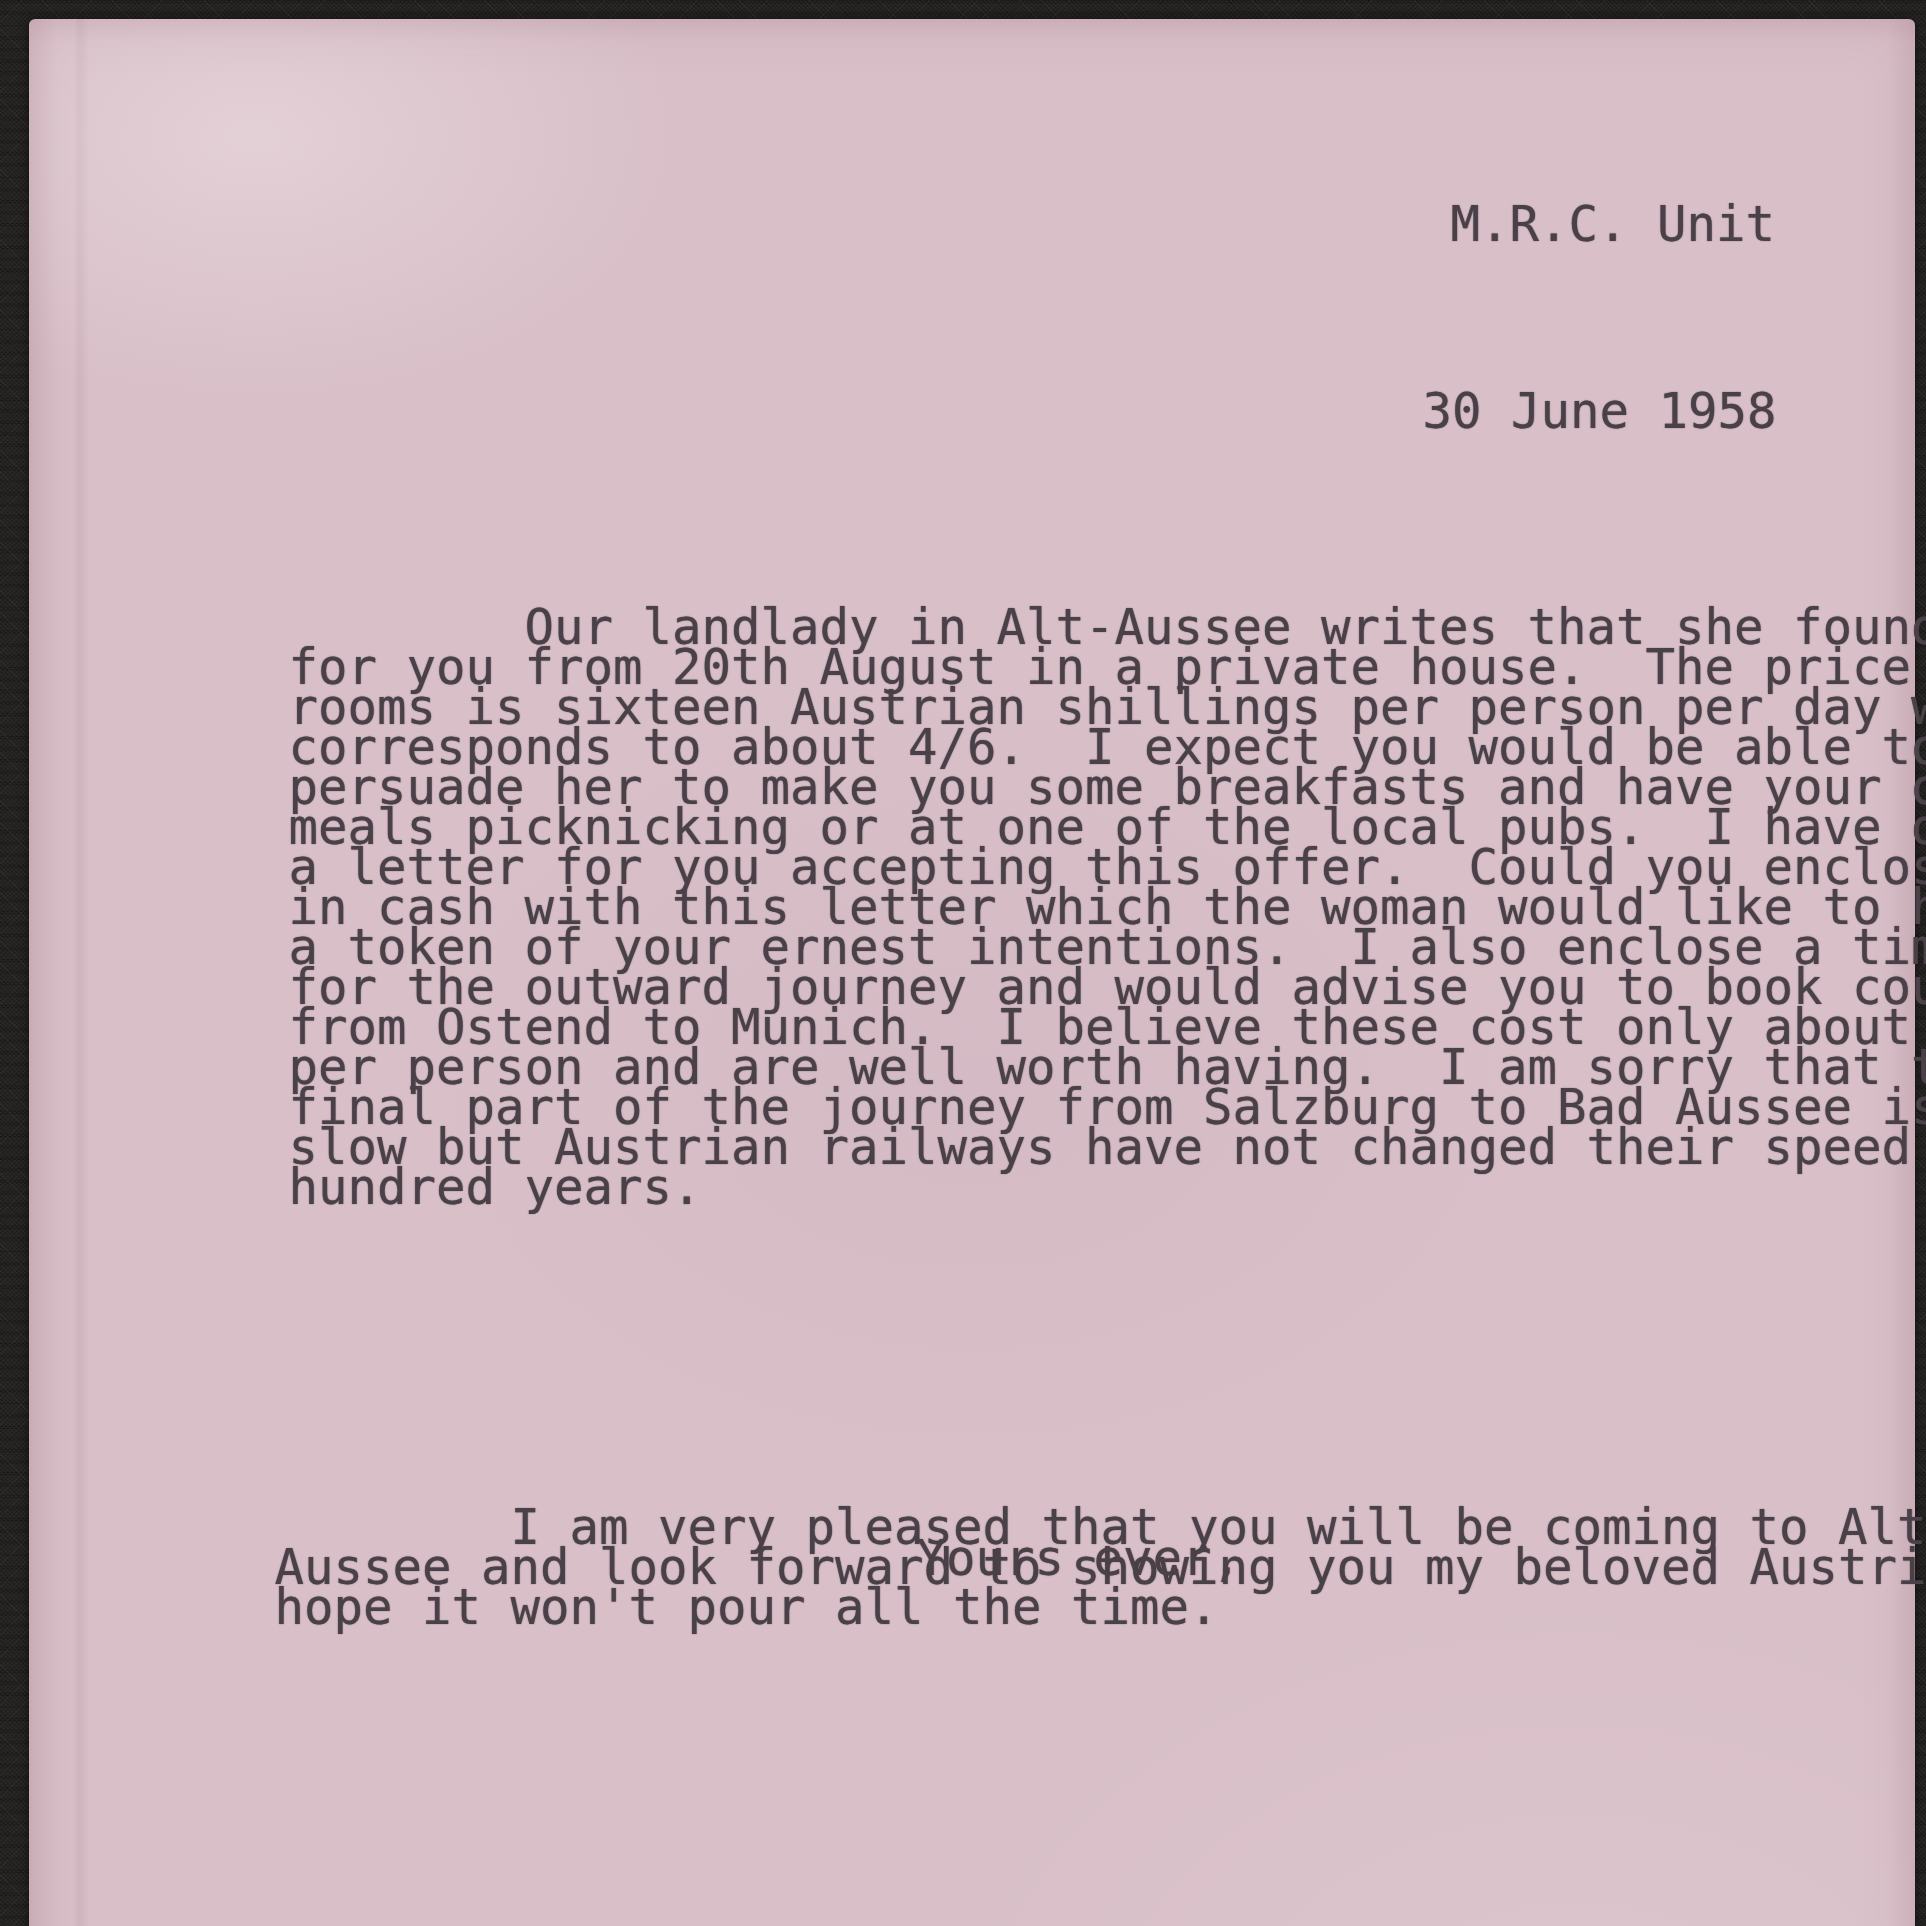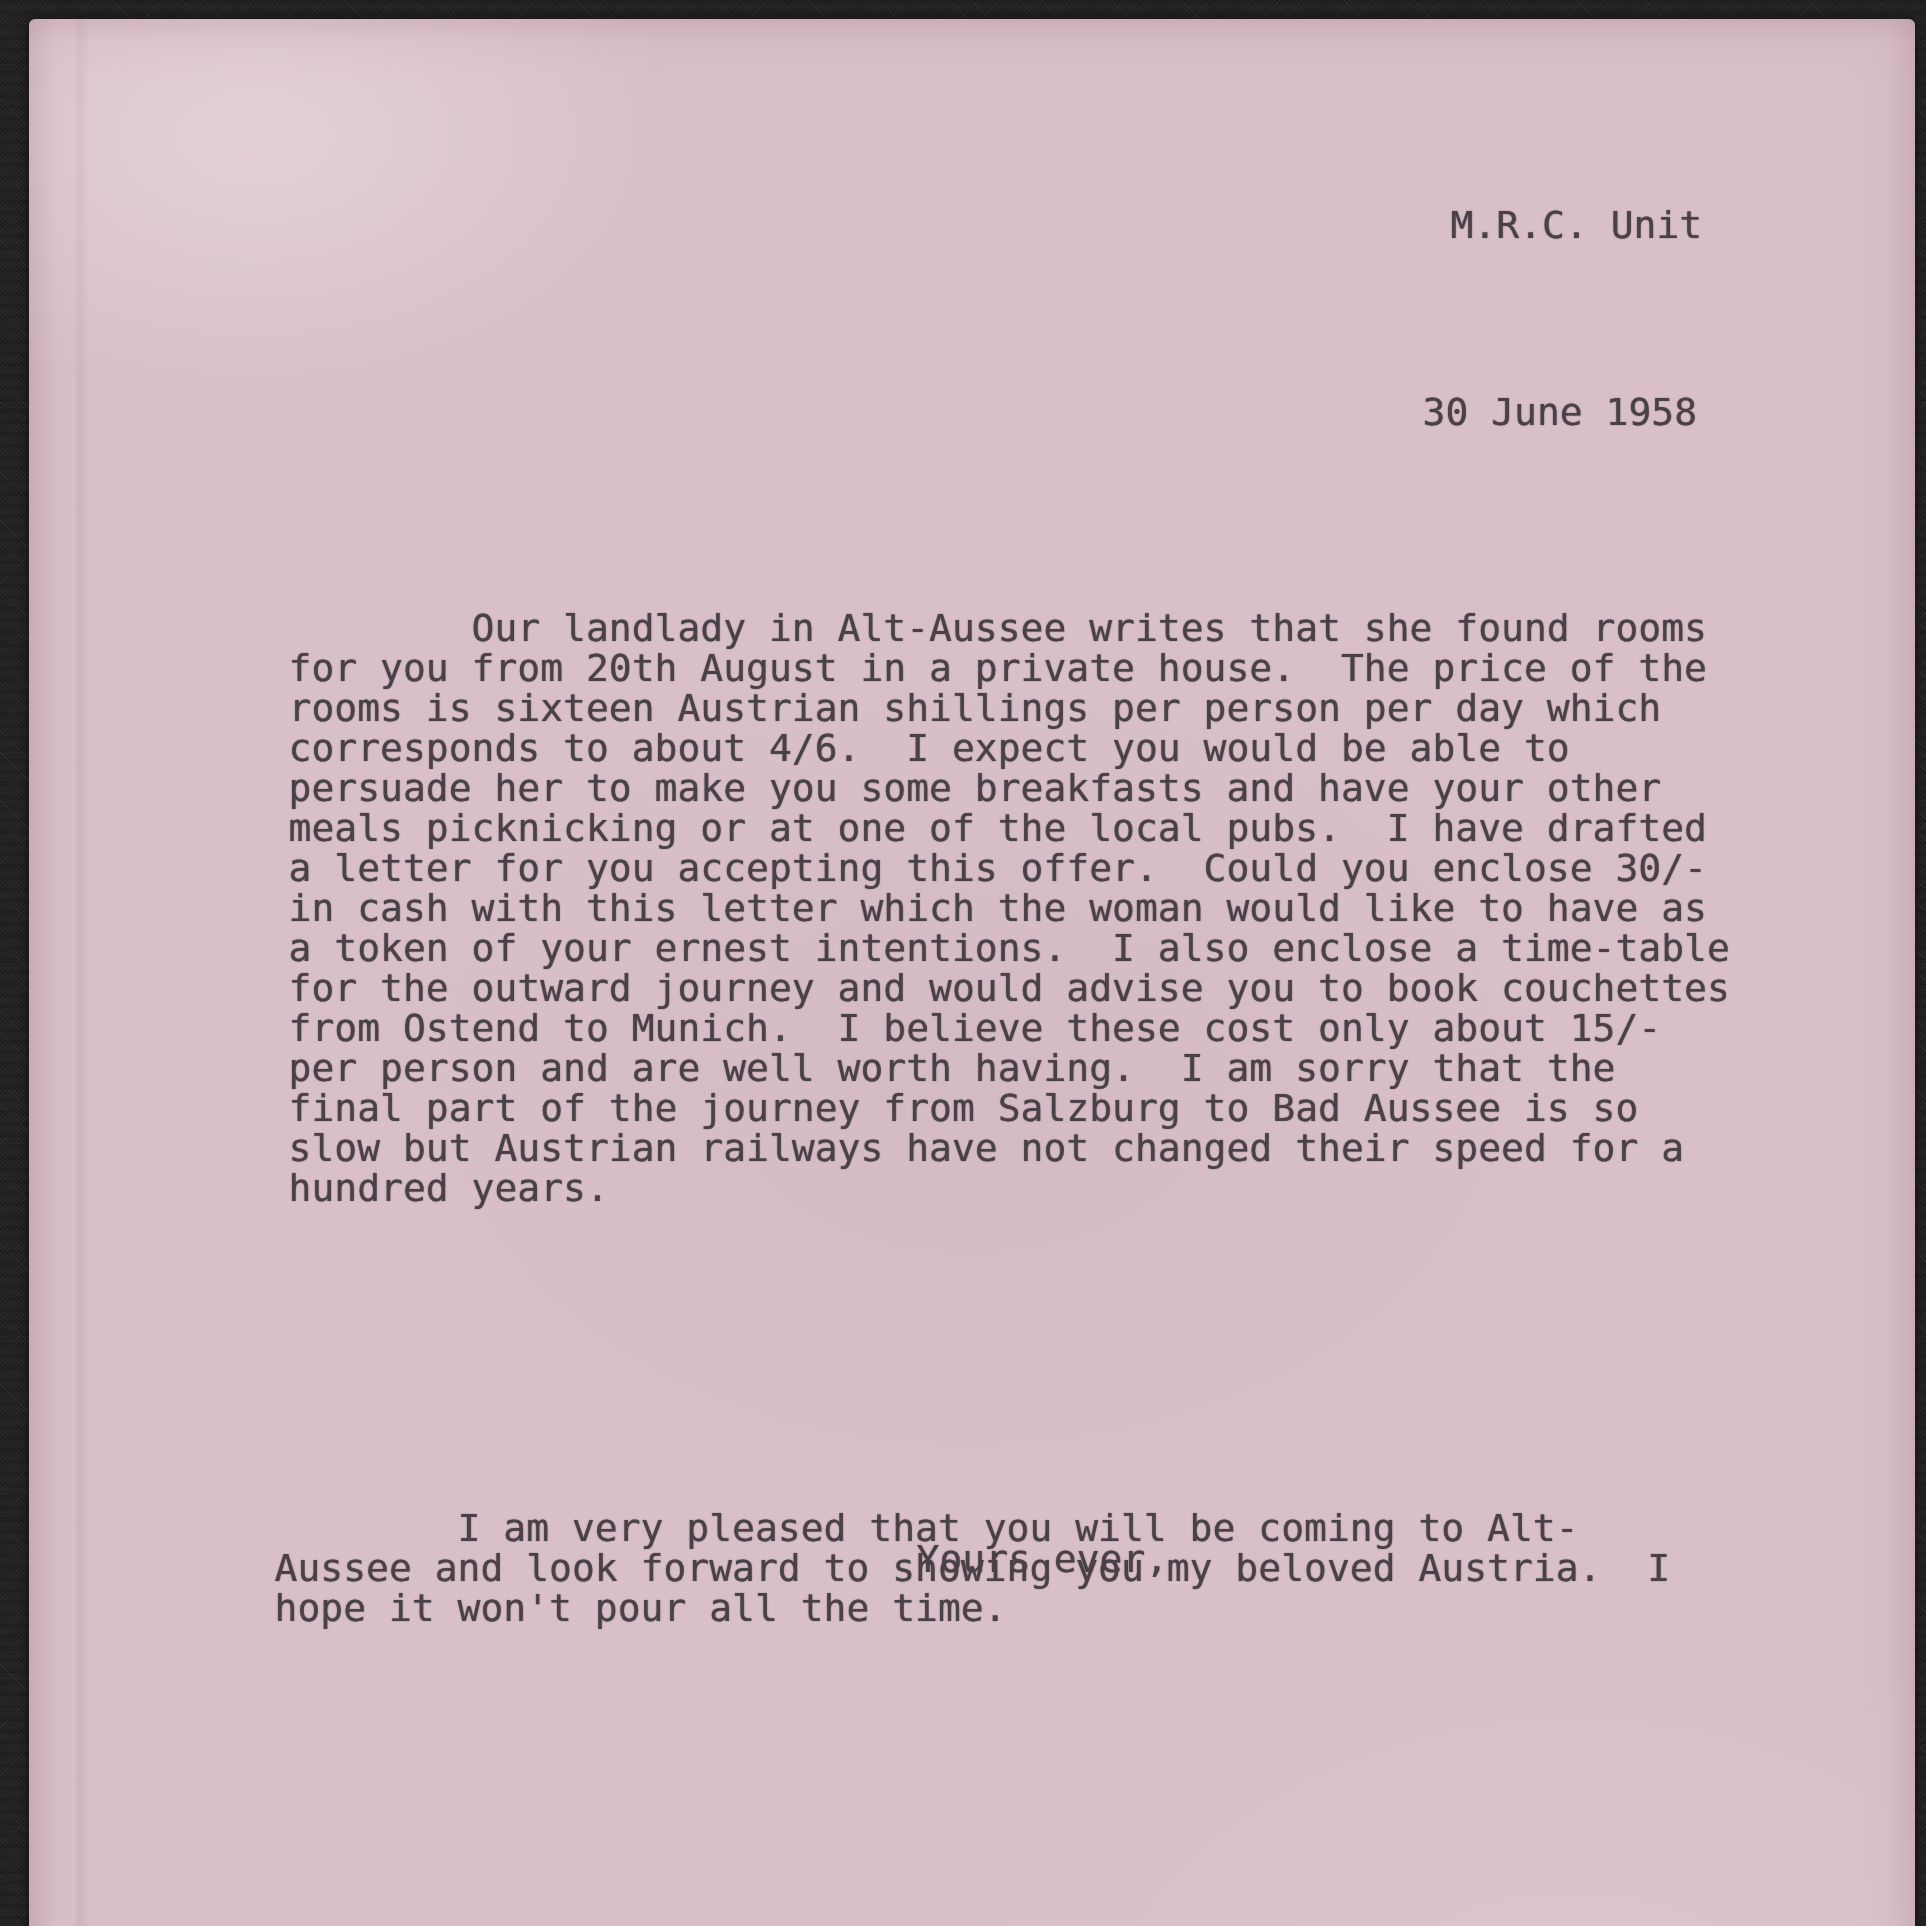--- a/index.html
+++ b/index.html
@@ -34,21 +34,21 @@
       linear-gradient(270deg, rgba(138,98,114,0.11) 0px, transparent 27px),
       linear-gradient(180deg, rgba(138,98,114,0.09) 0px, transparent 23px),
       linear-gradient(0deg, rgba(138,98,114,0.12) 0px, transparent 27px);
     box-shadow:
       inset 0 0 54px rgba(150,105,122,0.20),
       0 0 10px rgba(0,0,0,0.55);
   }
   .typed {
     position: absolute;
     font-family: "DejaVu Sans Mono", "Liberation Mono", monospace;
-    font-size: 38px;
+    font-size: 49px;
     line-height: 40px;
     color: #4a4148;
     white-space: pre;
     letter-spacing: 0px;
     text-shadow:
       0 0 1.2px rgba(74,65,72,0.55),
       0.4px 0.4px 0.8px rgba(74,65,72,0.30),
       -0.4px 0 0.8px rgba(74,65,72,0.20);
   }
   .letterhead   { left: 1422px; top: 186px;  }

